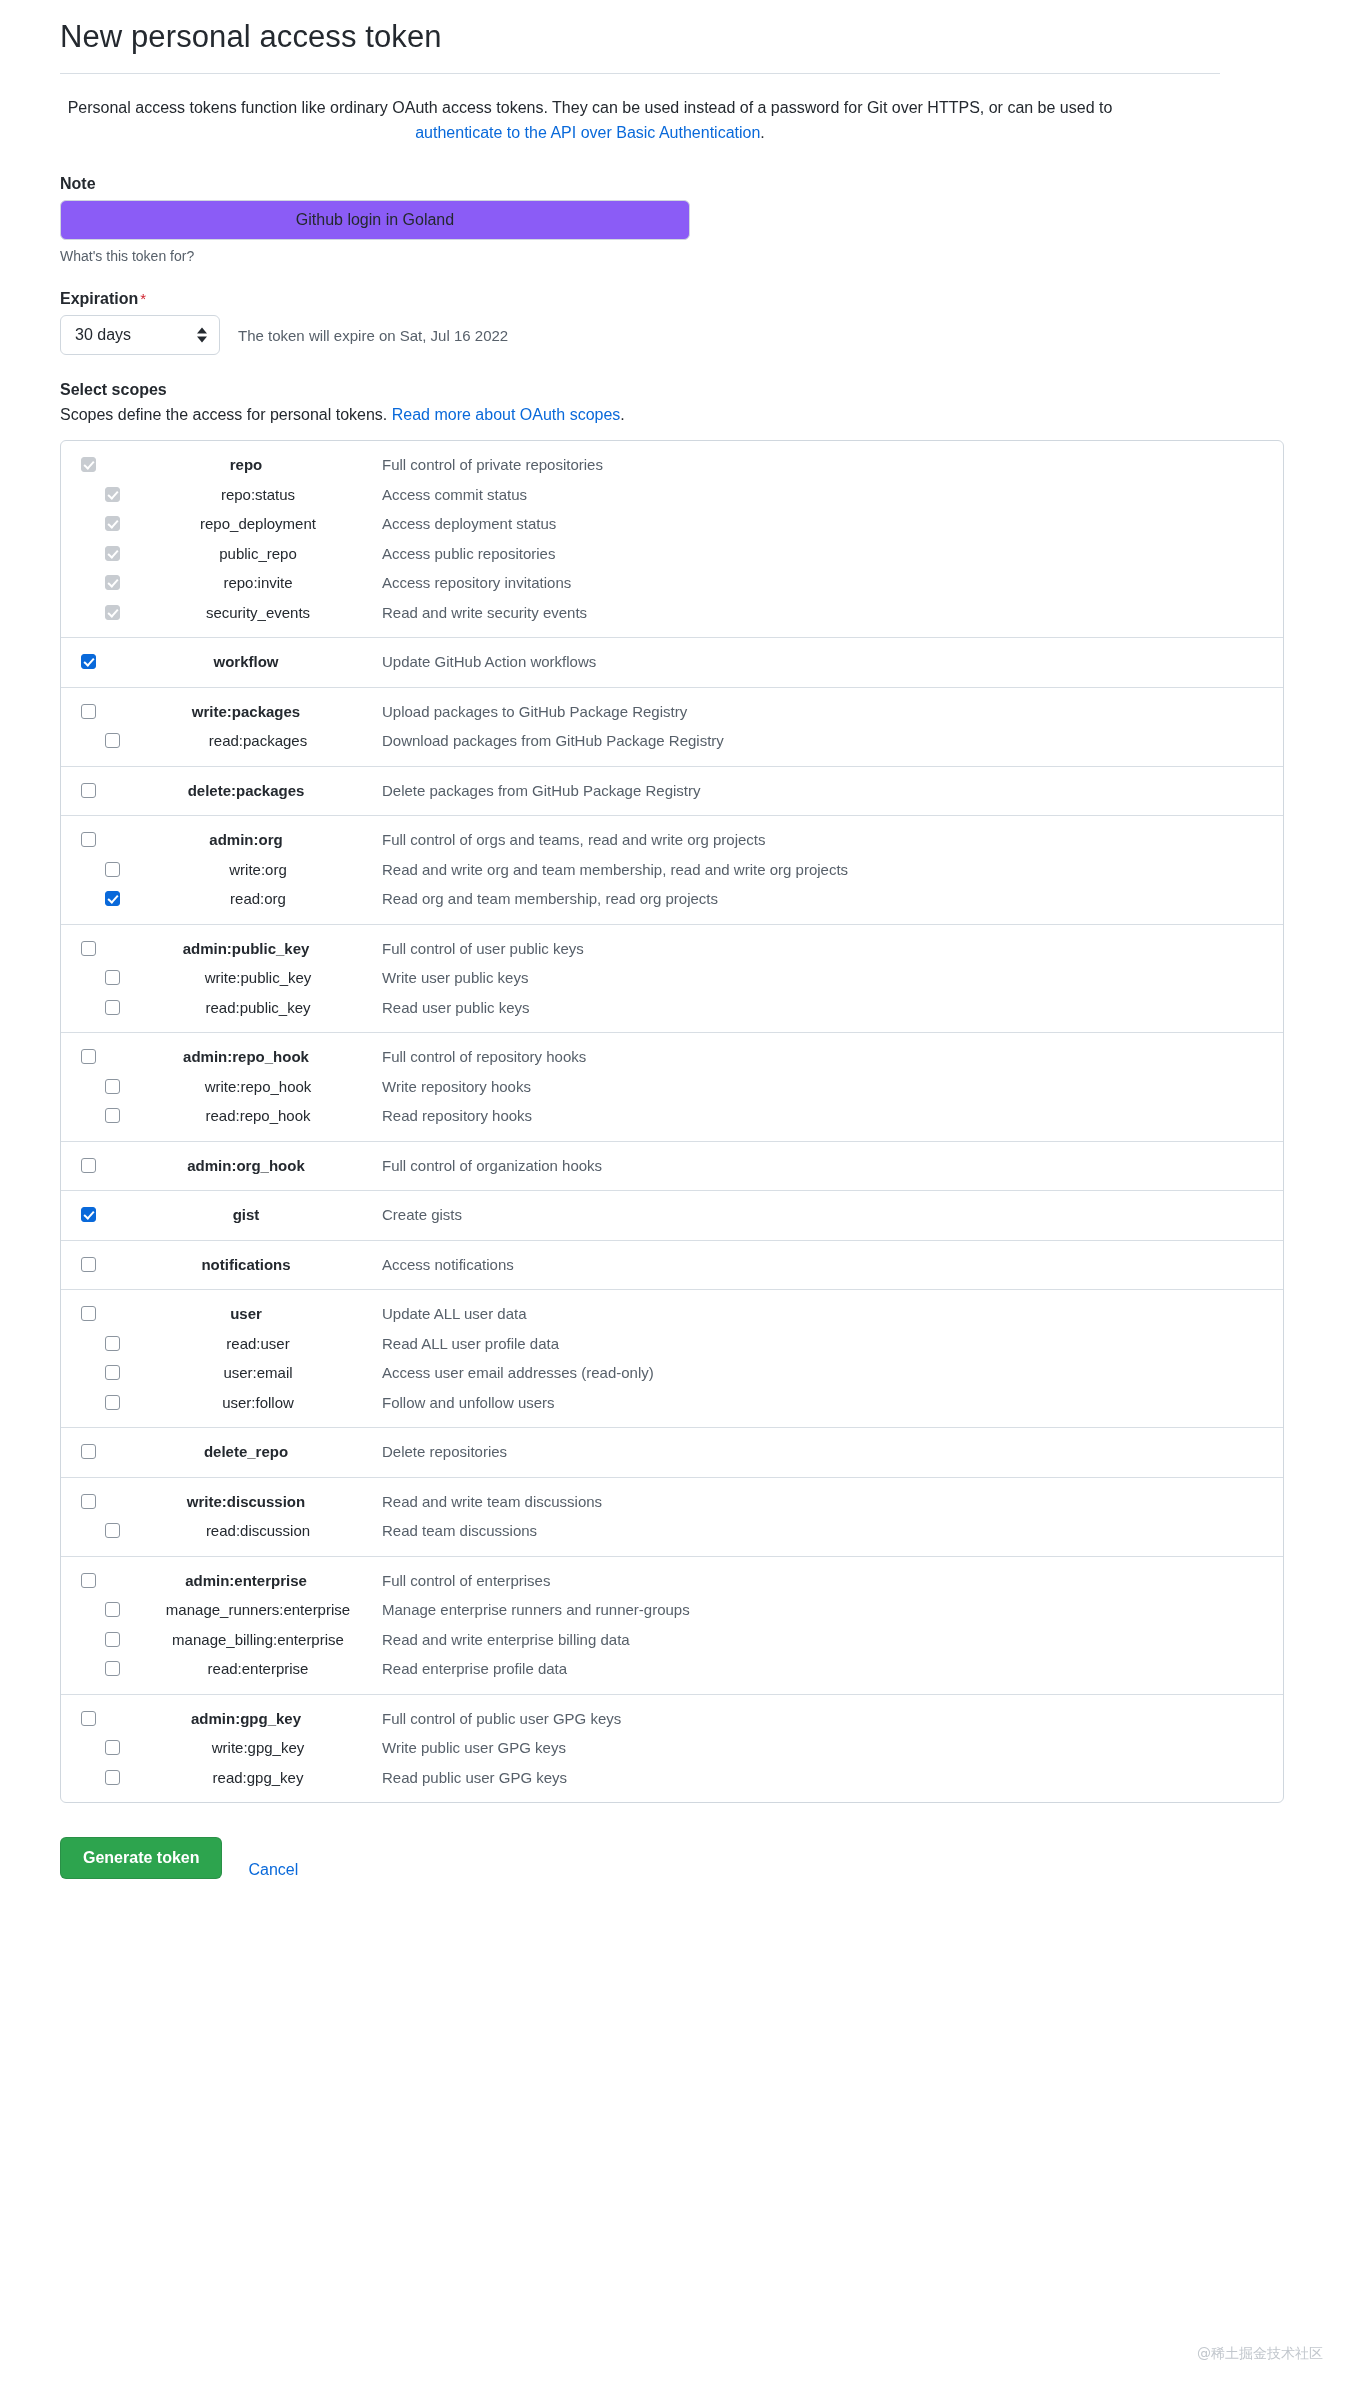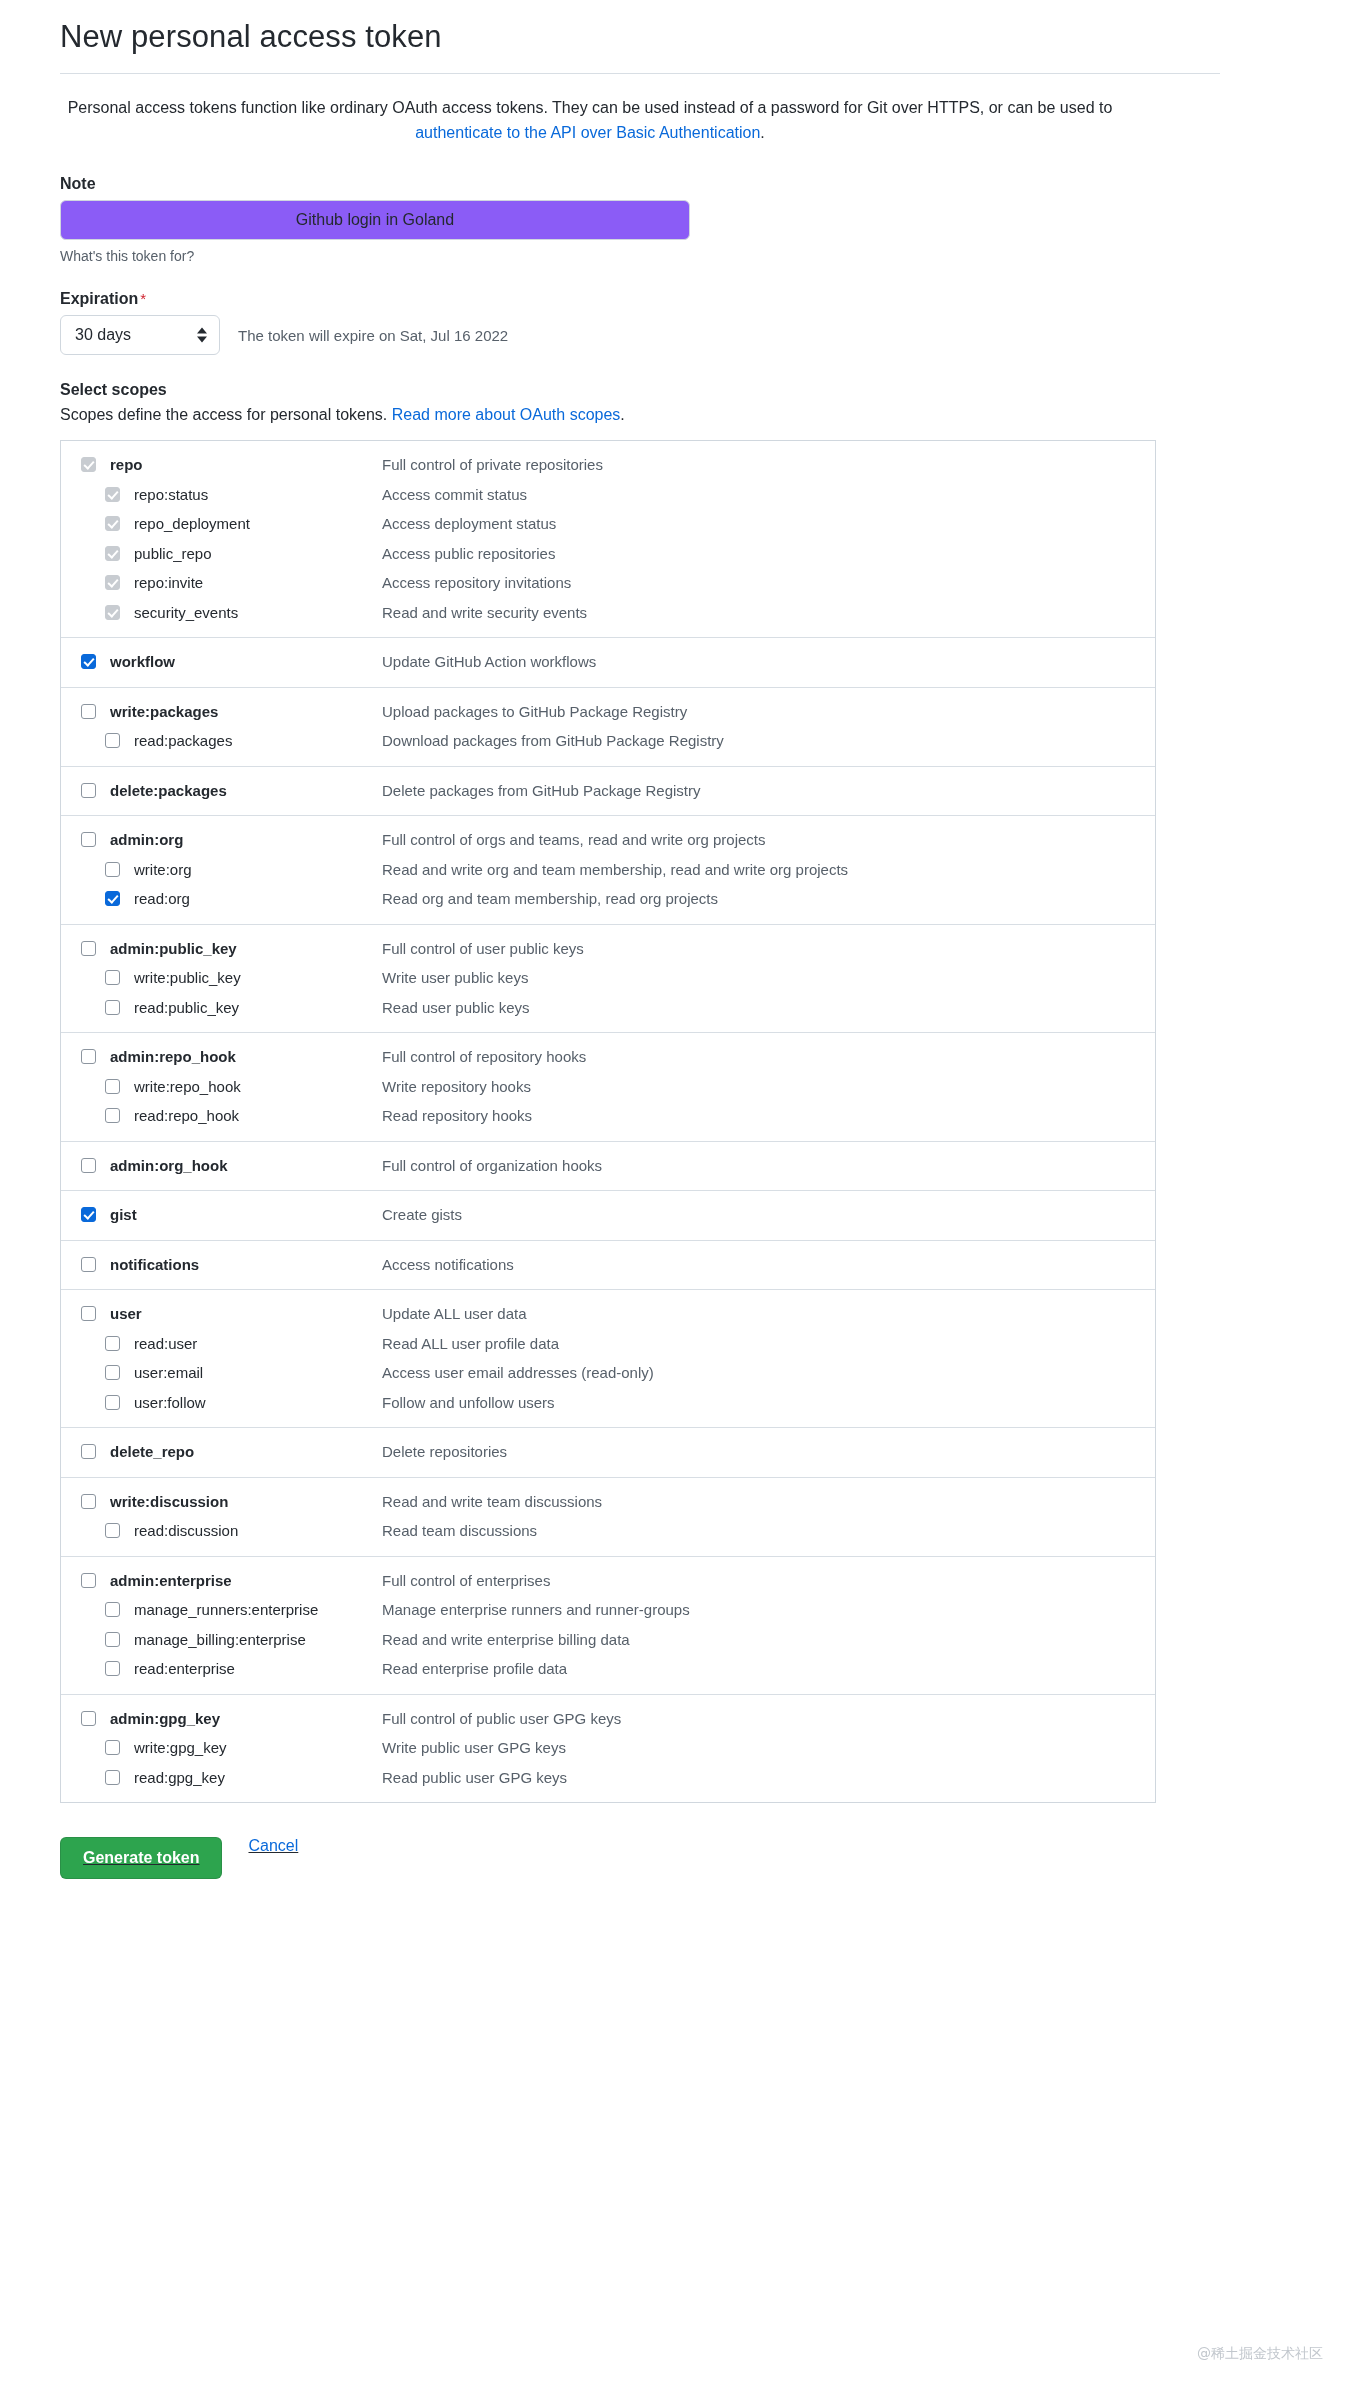--- a/index.html
+++ b/index.html
@@ -136,25 +136,26 @@
   }
 
   
   .scopes-intro {
     font-size: 16px;
     color: #24292f;
     margin: 6px 0 16px 0;
   }
 
   .scope-panel {
-    width: 1096px;
+    width: 1224px;
     border: 1px solid #d0d7de;
-    border-radius: 0;
+    border-radius: 6px;
     background: #ffffff;
     overflow: hidden;
+    text-align: center;
   }
   .scope-group {
     border-bottom: 1px solid #d8dee4;
     padding: 9px 0 10px 0;
   }
   .scope-group:last-child { border-bottom: 0; }
 
   .scope-row {
     display: flex;
     align-items: flex-start;
@@ -215,24 +216,23 @@
   }
   .scope-desc {
     font-size: 15px;
     color: #57606a;
     line-height: 1.3;
   }
 
   
   .actions {
     display: flex;
-    align-items: flex-start;
+    align-items: flex-end;
     gap: 26px;
     margin-top: 34px;
-    text-decoration: underline;
   }
   .btn-primary {
     background: #2da44e;
     color: #ffffff;
     font-size: 16px;
     font-weight: 600;
     font-family: "Liberation Sans", sans-serif;
     border: 1px solid rgba(27,31,36,0.15);
     border-radius: 6px;
     padding: 10px 22px;

